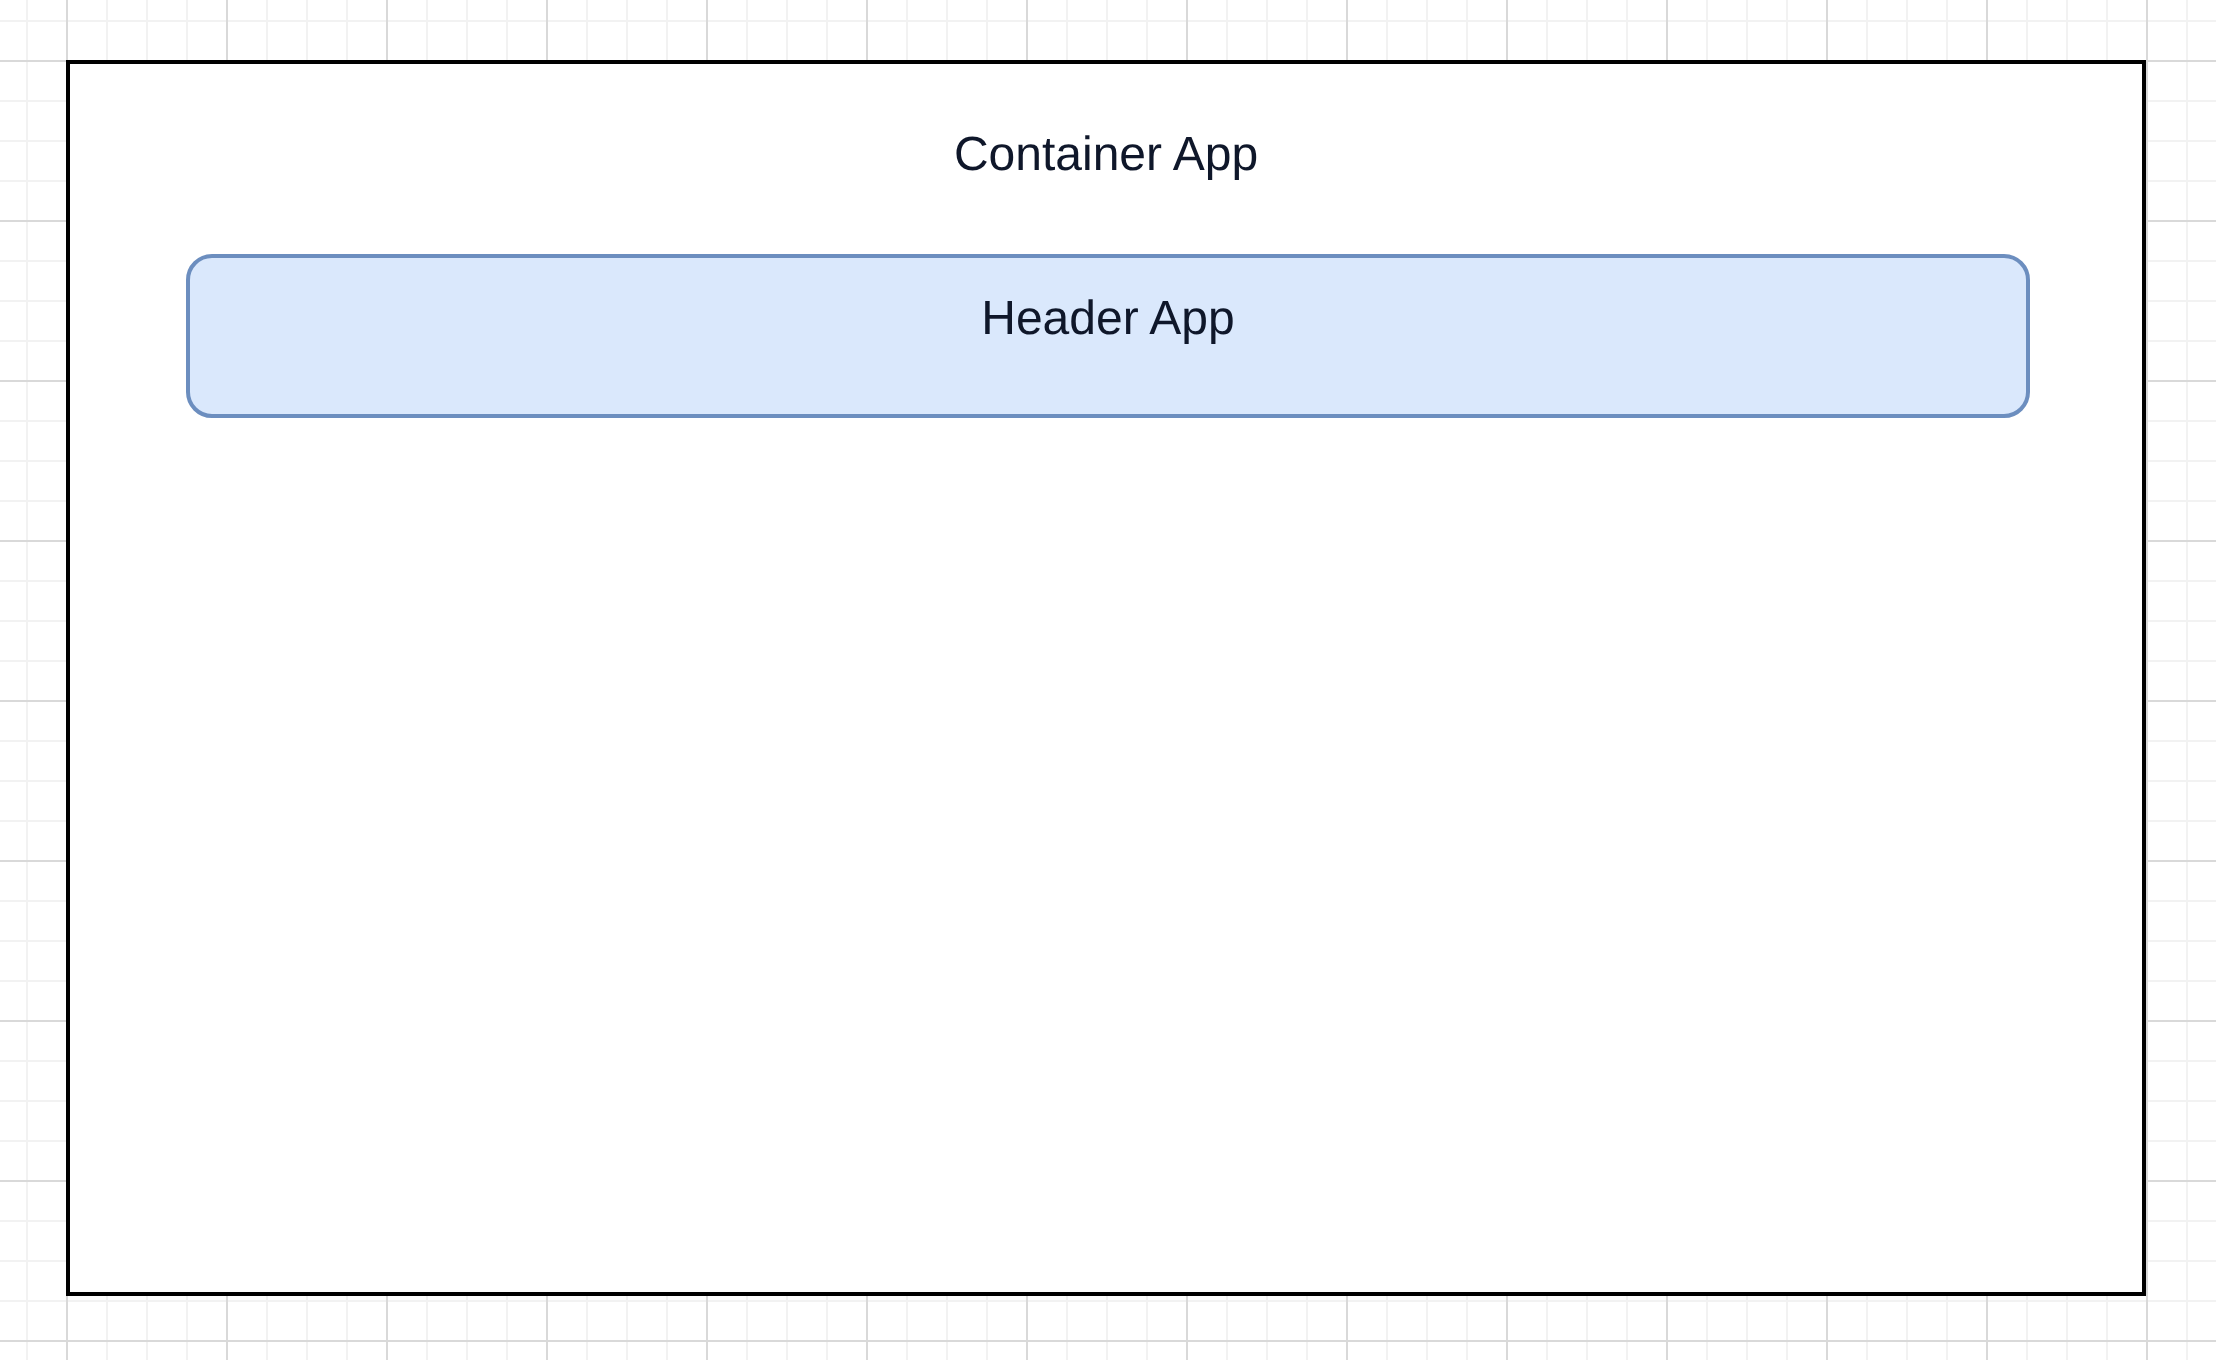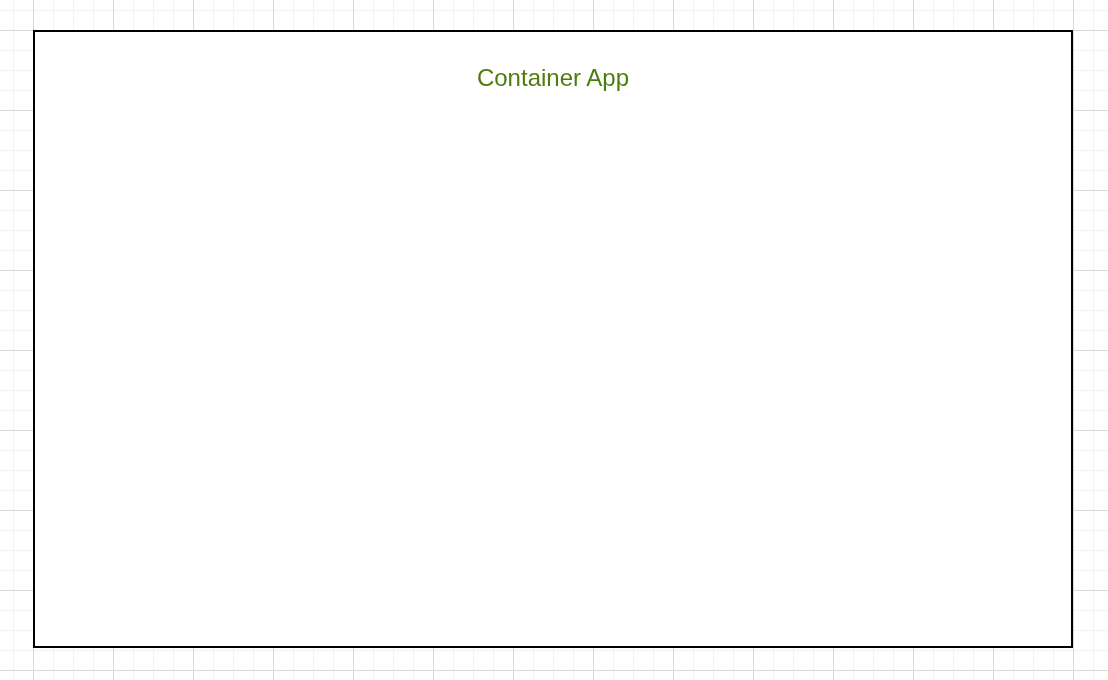--- a/index.html
+++ b/index.html
@@ -73,34 +73,37 @@
   }
 
   
   .shape-label {
     position: absolute;
     left: 0;
     right: 0;
     text-align: center;
     font-size: 24px;
     line-height: 28px;
-    color: #4d7c0f;
+    color: #0f172a;
     font-family: "Liberation Sans", sans-serif;
     white-space: nowrap;
     pointer-events: none;
   }
 
   .container-label { top: 32px; }
   .header-label    { top: 17px; }
   .blog-label      { top: 17px; }
 </style>
 </head>
 <body>
 
 <div id="canvas">
 
   <div class="container-shape">
     <div class="shape-label container-label">Container App</div>
   </div>
 
+  <div class="app-shape header-shape">
+    <div class="shape-label header-label">Header App</div>
+  </div>
 
 
 </div>
 
 </body></html>

